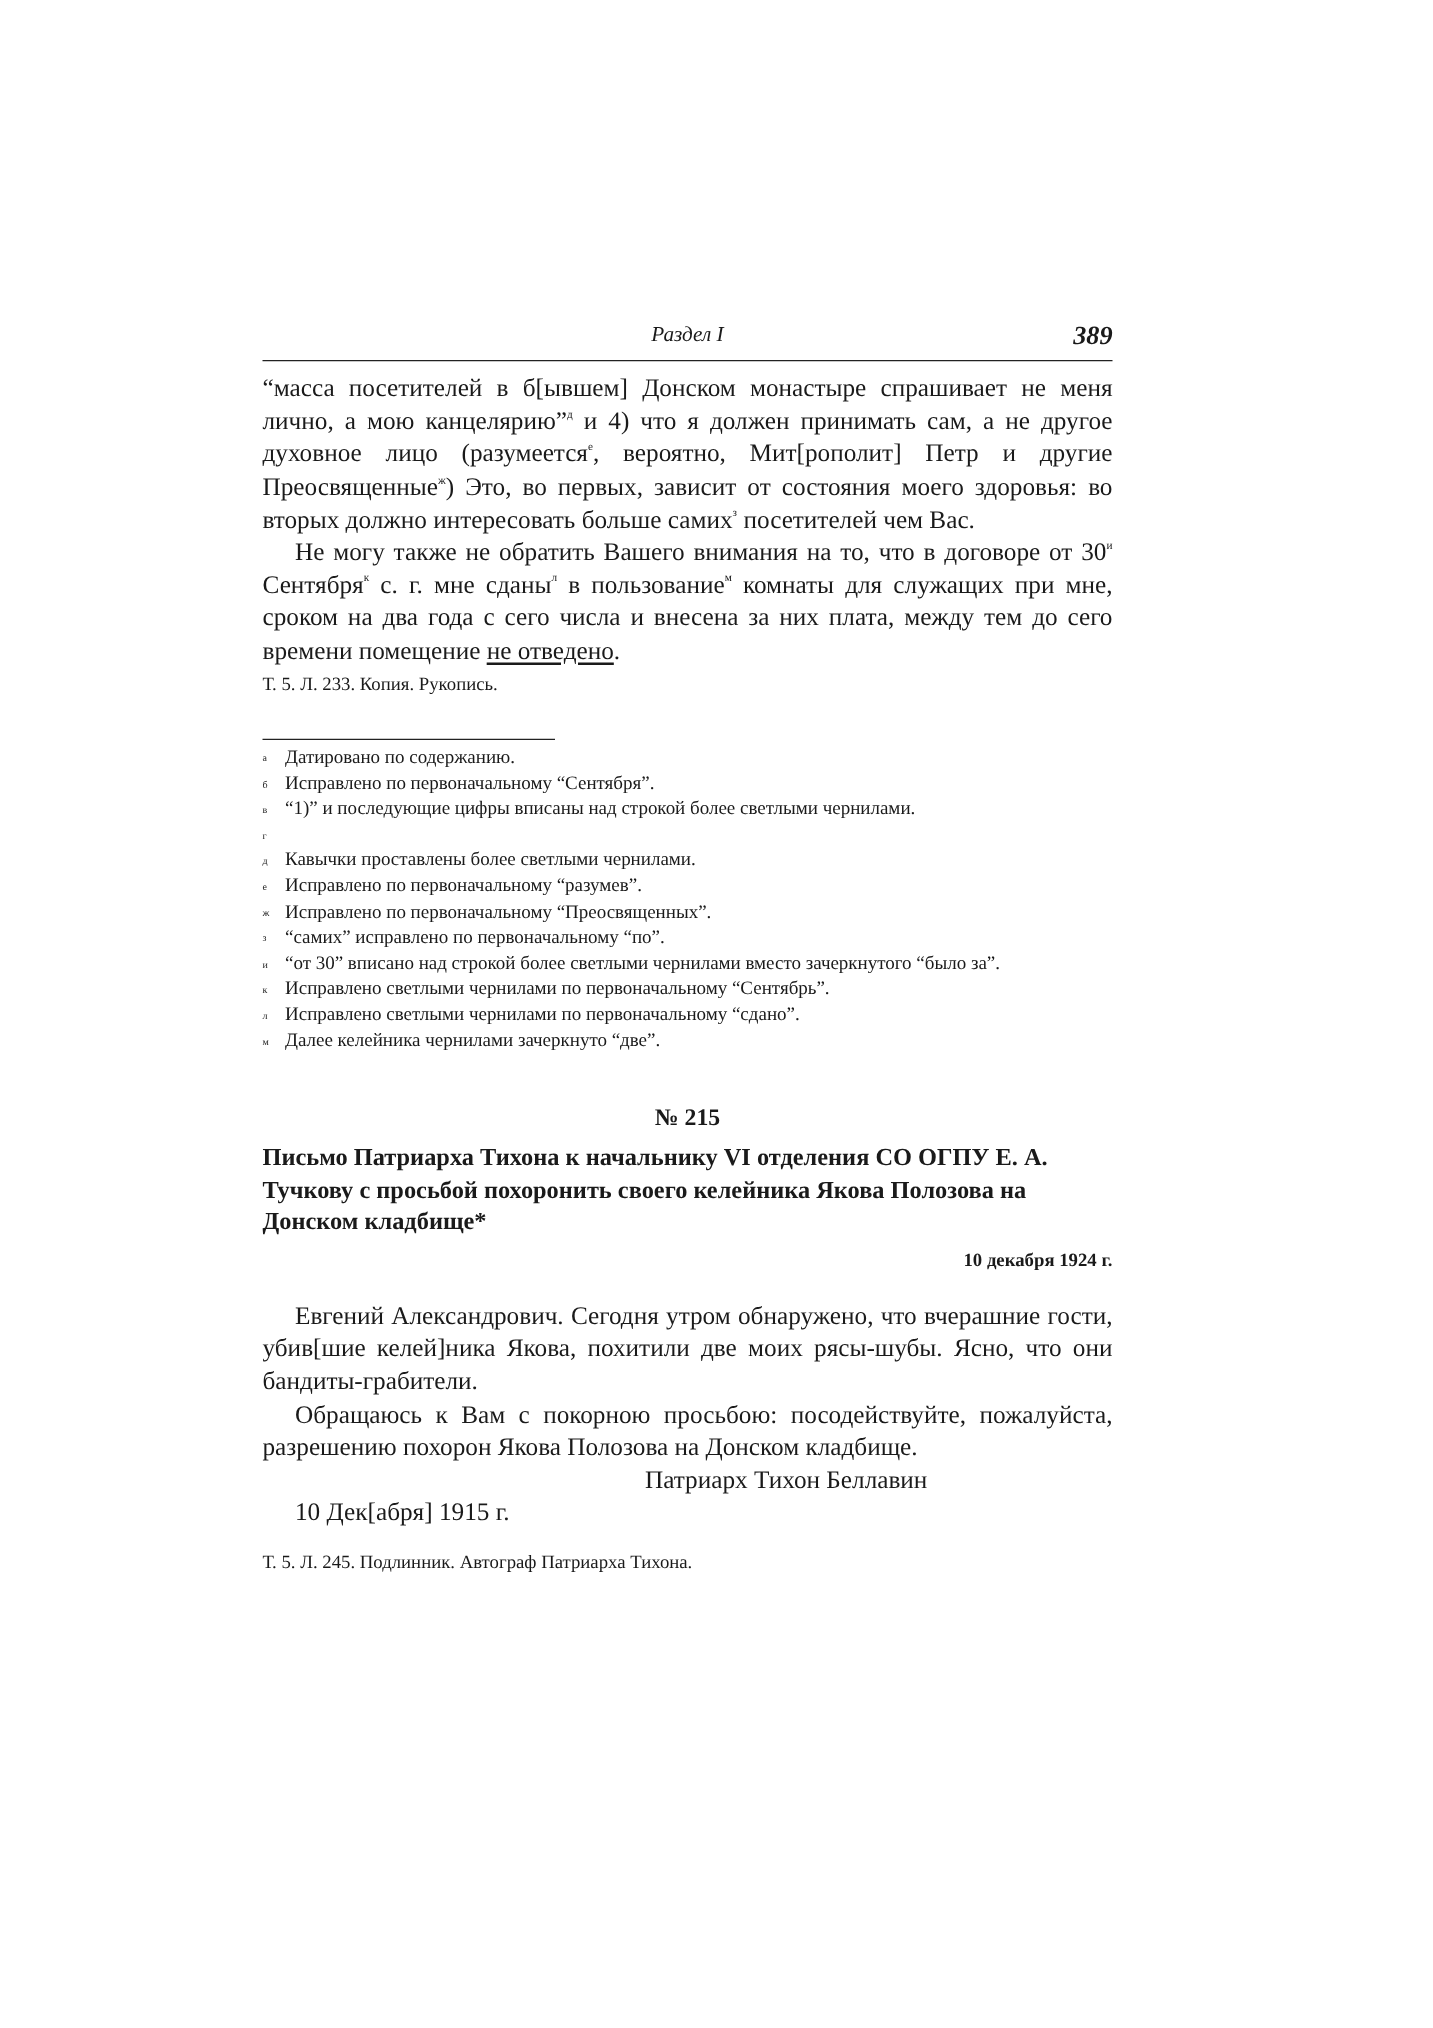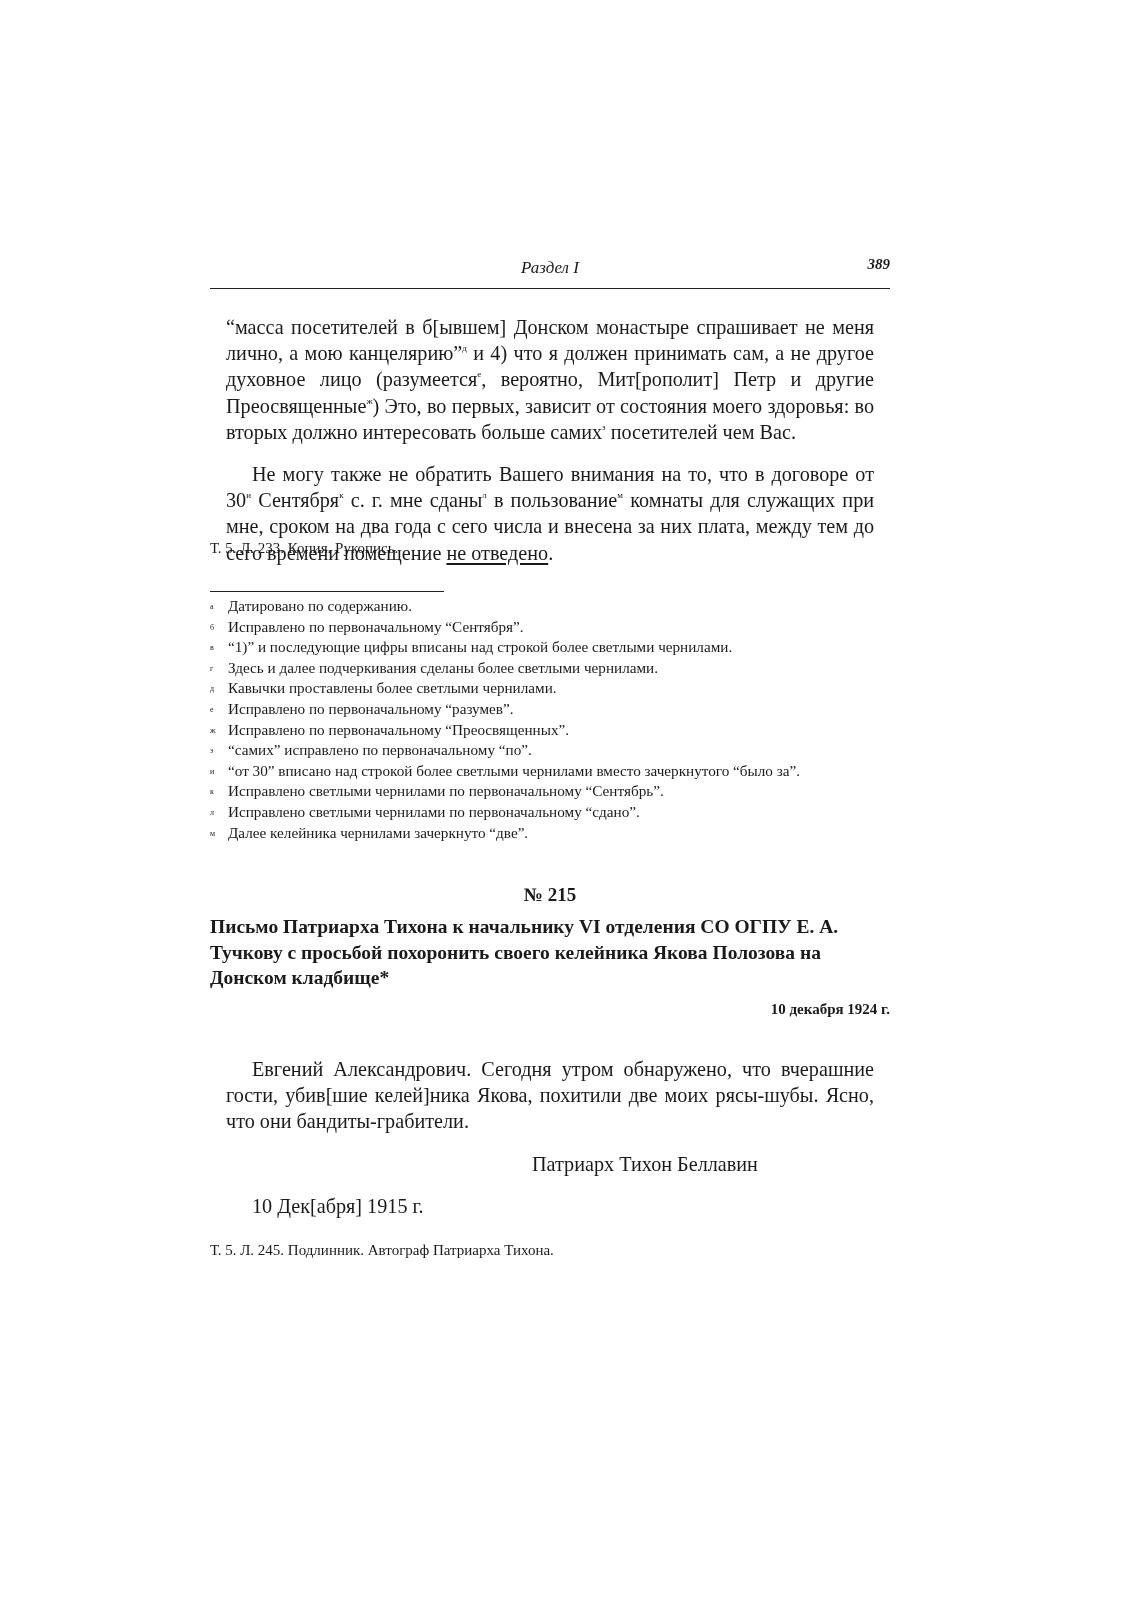--- a/index.html
+++ b/index.html
@@ -2,25 +2,25 @@
 <html><head>
 <meta charset="utf-8">
 <style>
   html, body { margin: 0; padding: 0; background: #ffffff; }
   body { width: 1146px; height: 1622px; position: relative; overflow: hidden;
          font-family: "Liberation Serif", "DejaVu Serif", serif; color: #1a1a1a; }
   .page { position: absolute; left: 210px; top: 0; width: 680px; }
   .running-head { position: absolute; top: 256px; left: 0; width: 680px; height: 30px; }
   .running-title { position: absolute; left: 0; width: 680px; text-align: center; top: 2px;
                    font-style: italic; font-size: 17px; }
-  .page-number { position: absolute; right: 0; top: 0; font-style: italic; font-weight: bold; font-size: 15px; text-align: center; }
+  .page-number { position: absolute; right: 0; top: 0; font-style: italic; font-weight: bold; font-size: 21px; text-align: center; }
   .head-rule { position: absolute; top: 288px; left: 0; width: 680px; height: 0; border-top: 1.4px solid #222; }
   .body-text { position: absolute; left: 0; width: 680px; font-size: 20.2px; line-height: 26.2px;
                text-align: justify; }
-  .body-text p { margin: 16px; }
+  .body-text p { margin: 0; }
   .indent { text-indent: 26px; }
   sup { font-size: 9px; vertical-align: 9px; line-height: 0; }
   .u { text-decoration: underline; text-underline-offset: 3px; }
   .source { position: absolute; left: 0; font-size: 15px; }
   .fn-rule { position: absolute; left: 0; top: 591px; width: 234px; border-top: 1.2px solid #222; }
   .footnotes { position: absolute; left: 0; top: 596px; width: 680px; font-size: 15.2px; line-height: 19.6px; }
   .fn { display: flex; }
   .fn-mark { width: 18px; font-size: 8px; padding-top: 1px; flex: none; }
   .doc-number { position: absolute; top: 884px; left: 0; width: 680px; text-align: center;
                 font-weight: bold; font-size: 19px; }
@@ -56,21 +56,20 @@
       <div class="fn">
         <span class="fn-mark">б</span>
         <span>Исправлено по первоначальному “Сентября”.</span>
       </div>
       <div class="fn">
         <span class="fn-mark">в</span>
         <span>“1)” и последующие цифры вписаны над строкой более светлыми чернилами.</span>
       </div>
       <div class="fn">
         <span class="fn-mark">г</span>
-        <span>Здесь и далее подчеркивания сделаны более светлыми чернилами.</span>
       </div>
       <div class="fn">
         <span class="fn-mark">д</span>
         <span>Кавычки проставлены более светлыми чернилами.</span>
       </div>
       <div class="fn">
         <span class="fn-mark">е</span>
         <span>Исправлено по первоначальному “разумев”.</span>
       </div>
       <div class="fn">
@@ -98,18 +97,19 @@
         <span>Далее келейника чернилами зачеркнуто “две”.</span>
       </div>
     </div>
 
   <div class="doc-number">№ 215</div>
   <div class="doc-title">Письмо Патриарха Тихона к начальнику VI отделения СО ОГПУ Е. А. Тучкову с просьбой похоронить своего келейника Якова Полозова на Донском кладбище*</div>
   <div class="doc-date">10 декабря 1924 г.</div>
 
   <div class="body-text" style="top:1040px;">
     <p class="indent">Евгений Александрович. Сегодня утром обнаружено, что вчерашние гости, убив[шие келей]ника Якова, похитили две моих рясы-шубы. Ясно, что они бандиты-грабители.</p>
+    <p class="indent">Обращаюсь к Вам с покорною просьбою: посодействуйте, пожалуйста, разрешению похорон Якова Полозова на Донском кладбище.</p>
     <p class="signature">Патриарх Тихон Беллавин</p>
     <p class="indent">10 Дек[абря] 1915 г.</p>
   </div>
 
   <div class="source" style="top:1242px;">Т. 5. Л. 245. Подлинник. Автограф Патриарха Тихона.</div>
 </div>
 
 </body></html>

